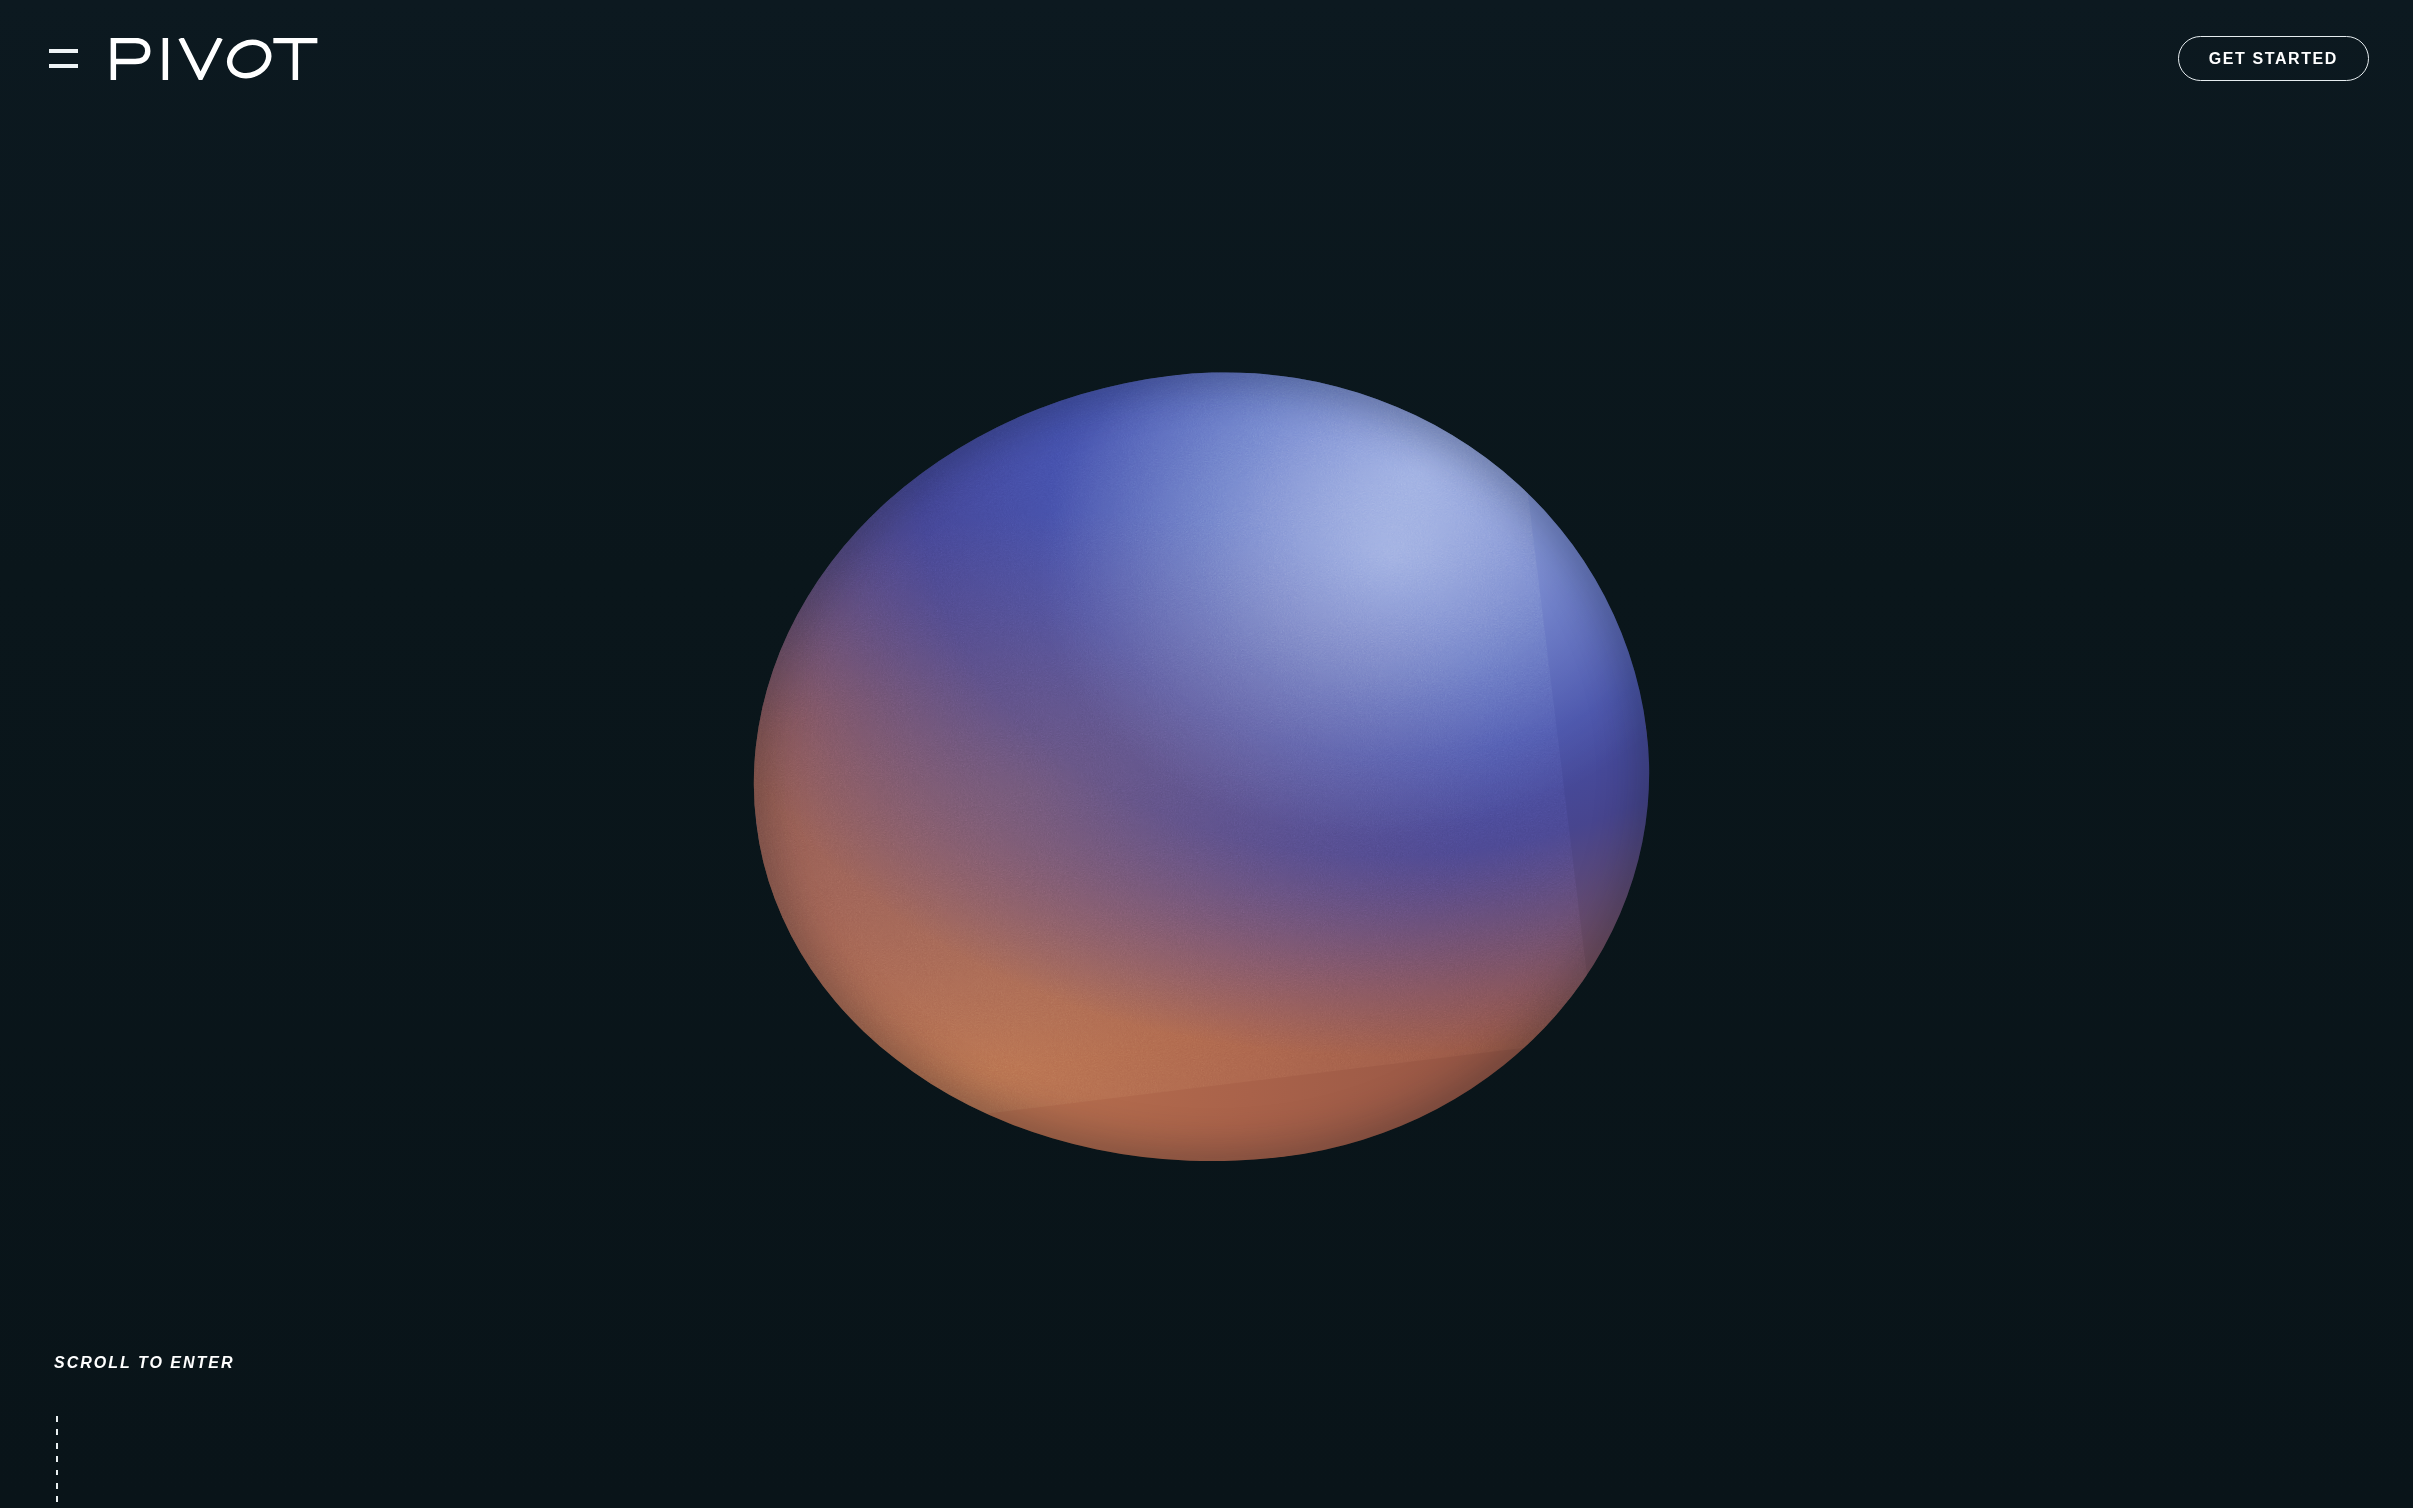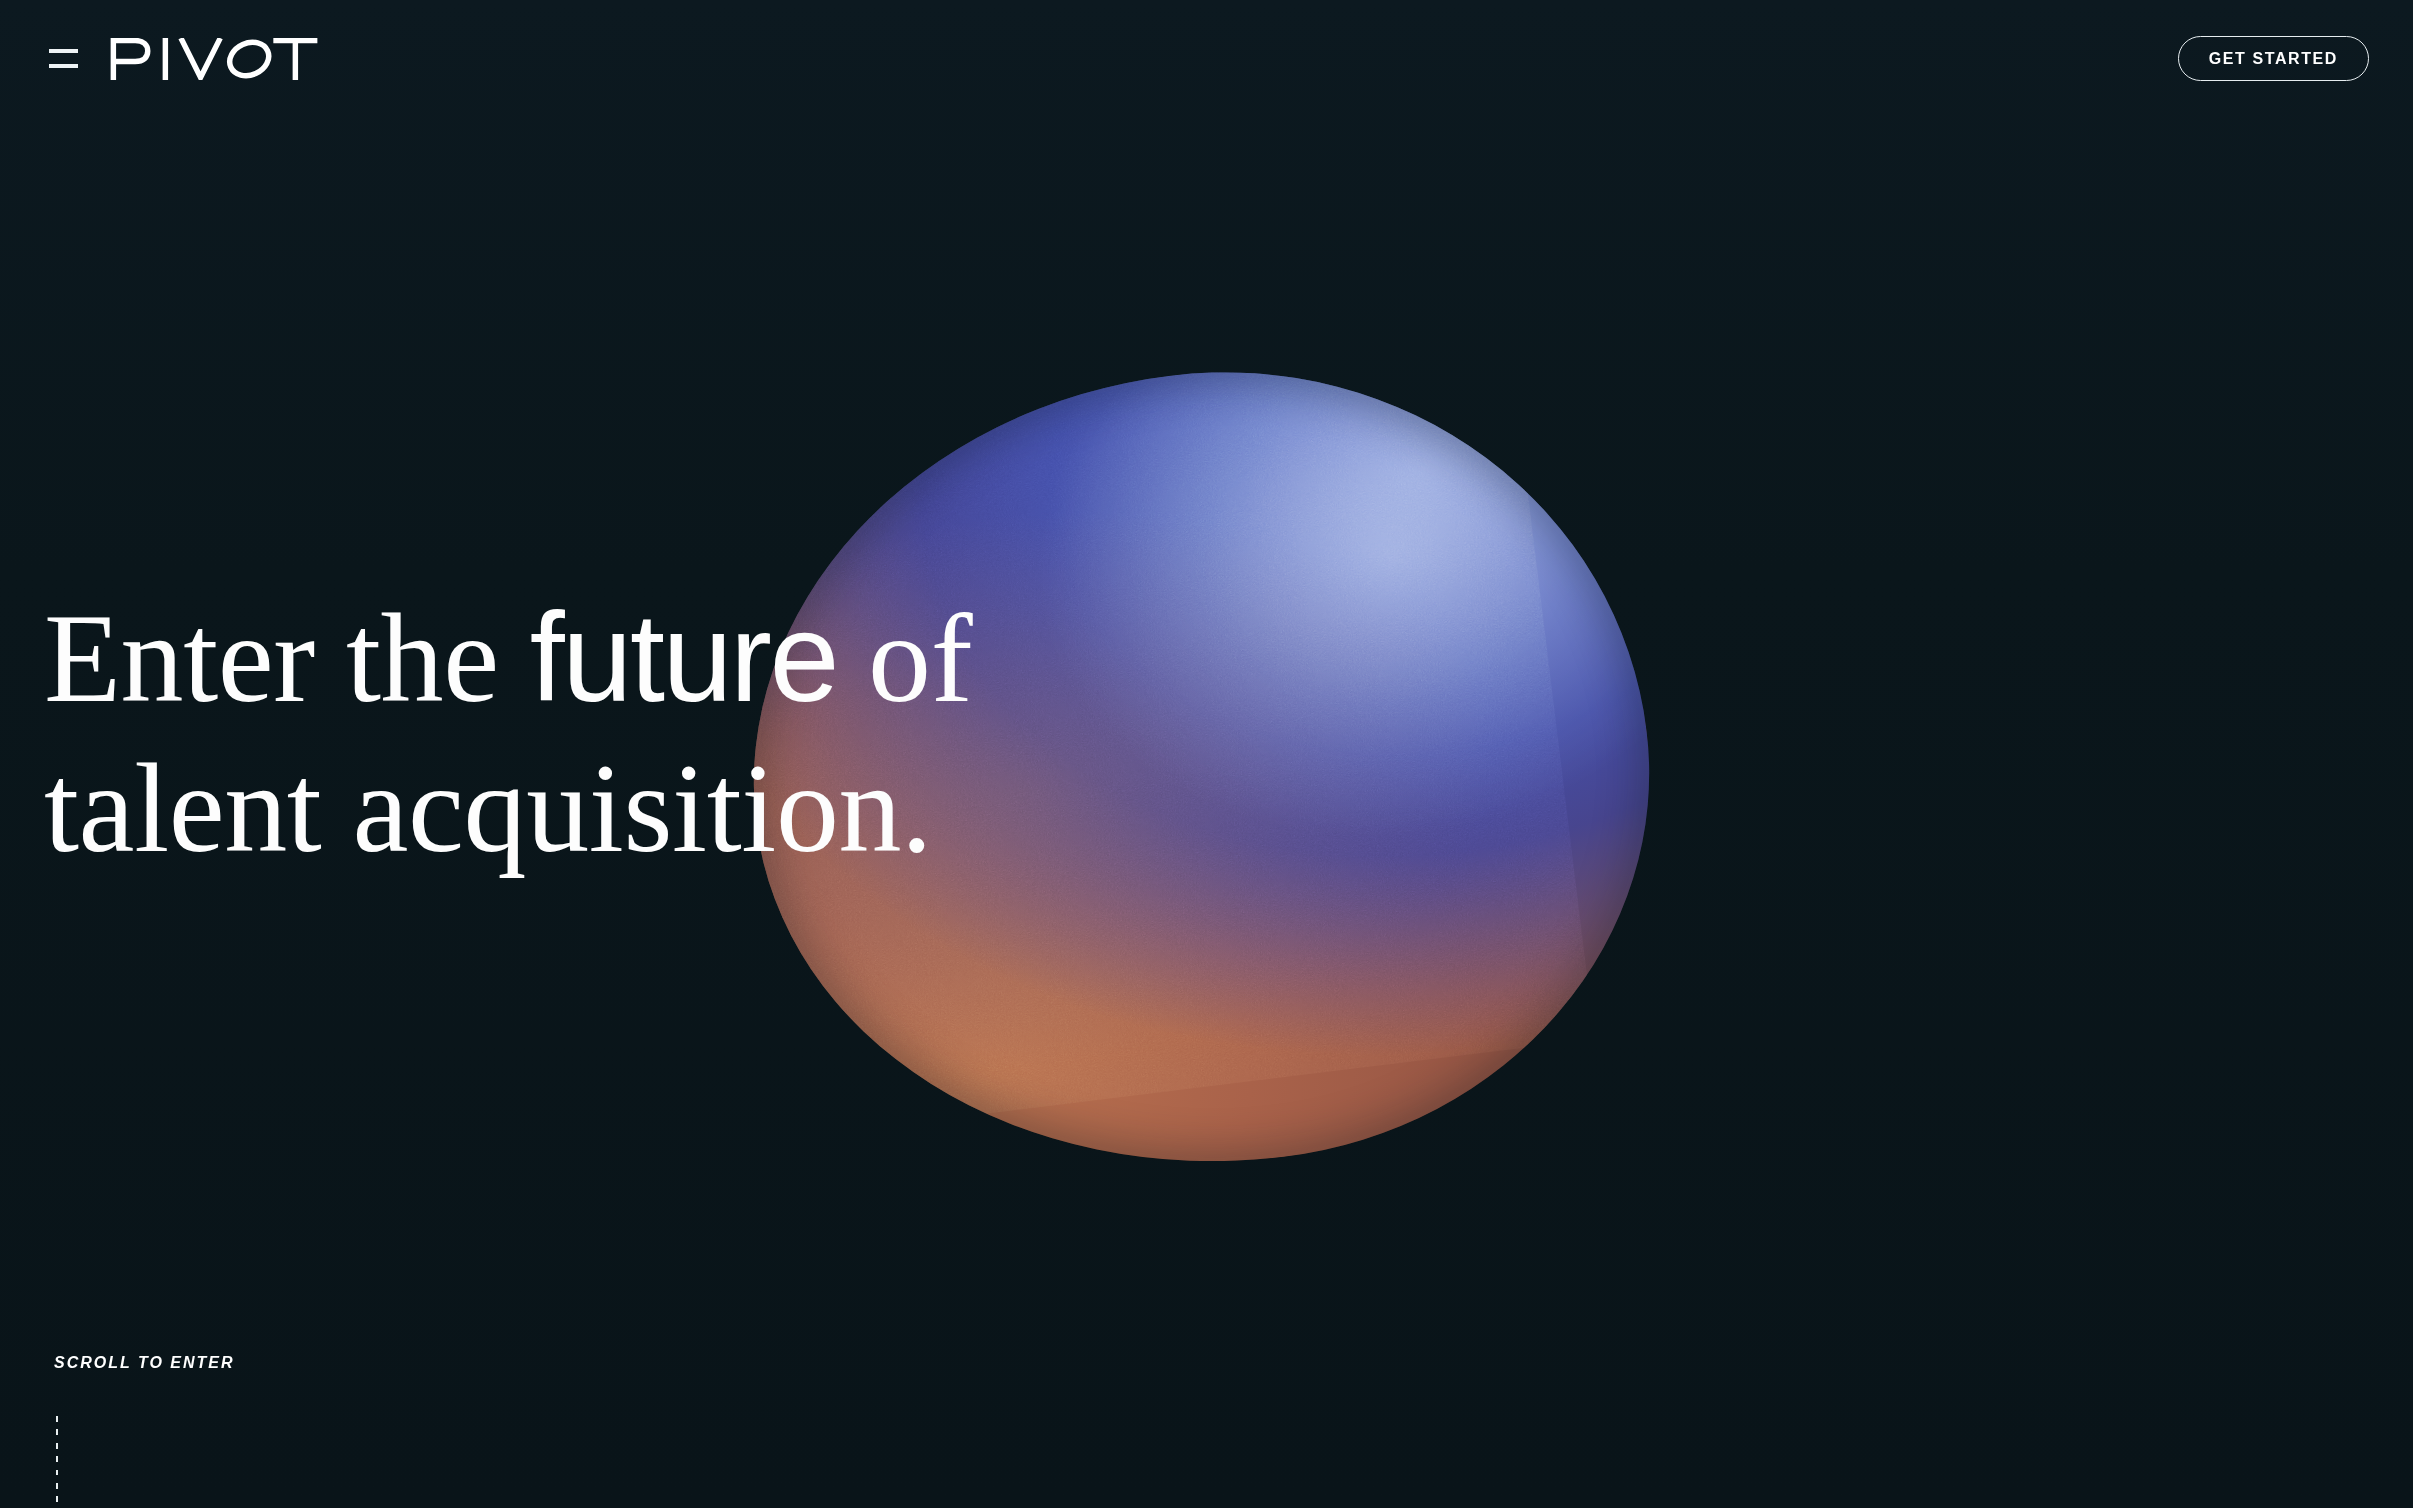--- a/index.html
+++ b/index.html
@@ -268,24 +268,20 @@
           <ellipse cx="166" cy="25" rx="24" ry="19" transform="rotate(-24 166 25)" stroke="#ffffff" stroke-width="6.5" fill="none"></ellipse>
 
           <path d="M198 3 L244 3 M221 3 L221 47" stroke="#ffffff" stroke-width="6.5" stroke-linecap="square"></path>
         </svg>
       </div>
     </div>
 
     <button class="get-started">GET STARTED</button>
   </header>
 
-  <h1 class="headline">
-    <span class="line"><span>Enter the </span><span class="sans">future</span><span> of</span></span>
-    <span class="line">talent acquisition.</span>
-  </h1>
 
   <div class="scroll-cue">
     <div class="scroll-label">SCROLL TO ENTER</div>
     <div class="scroll-line"></div>
   </div>
 
 </div>
 
 
 </body></html>

